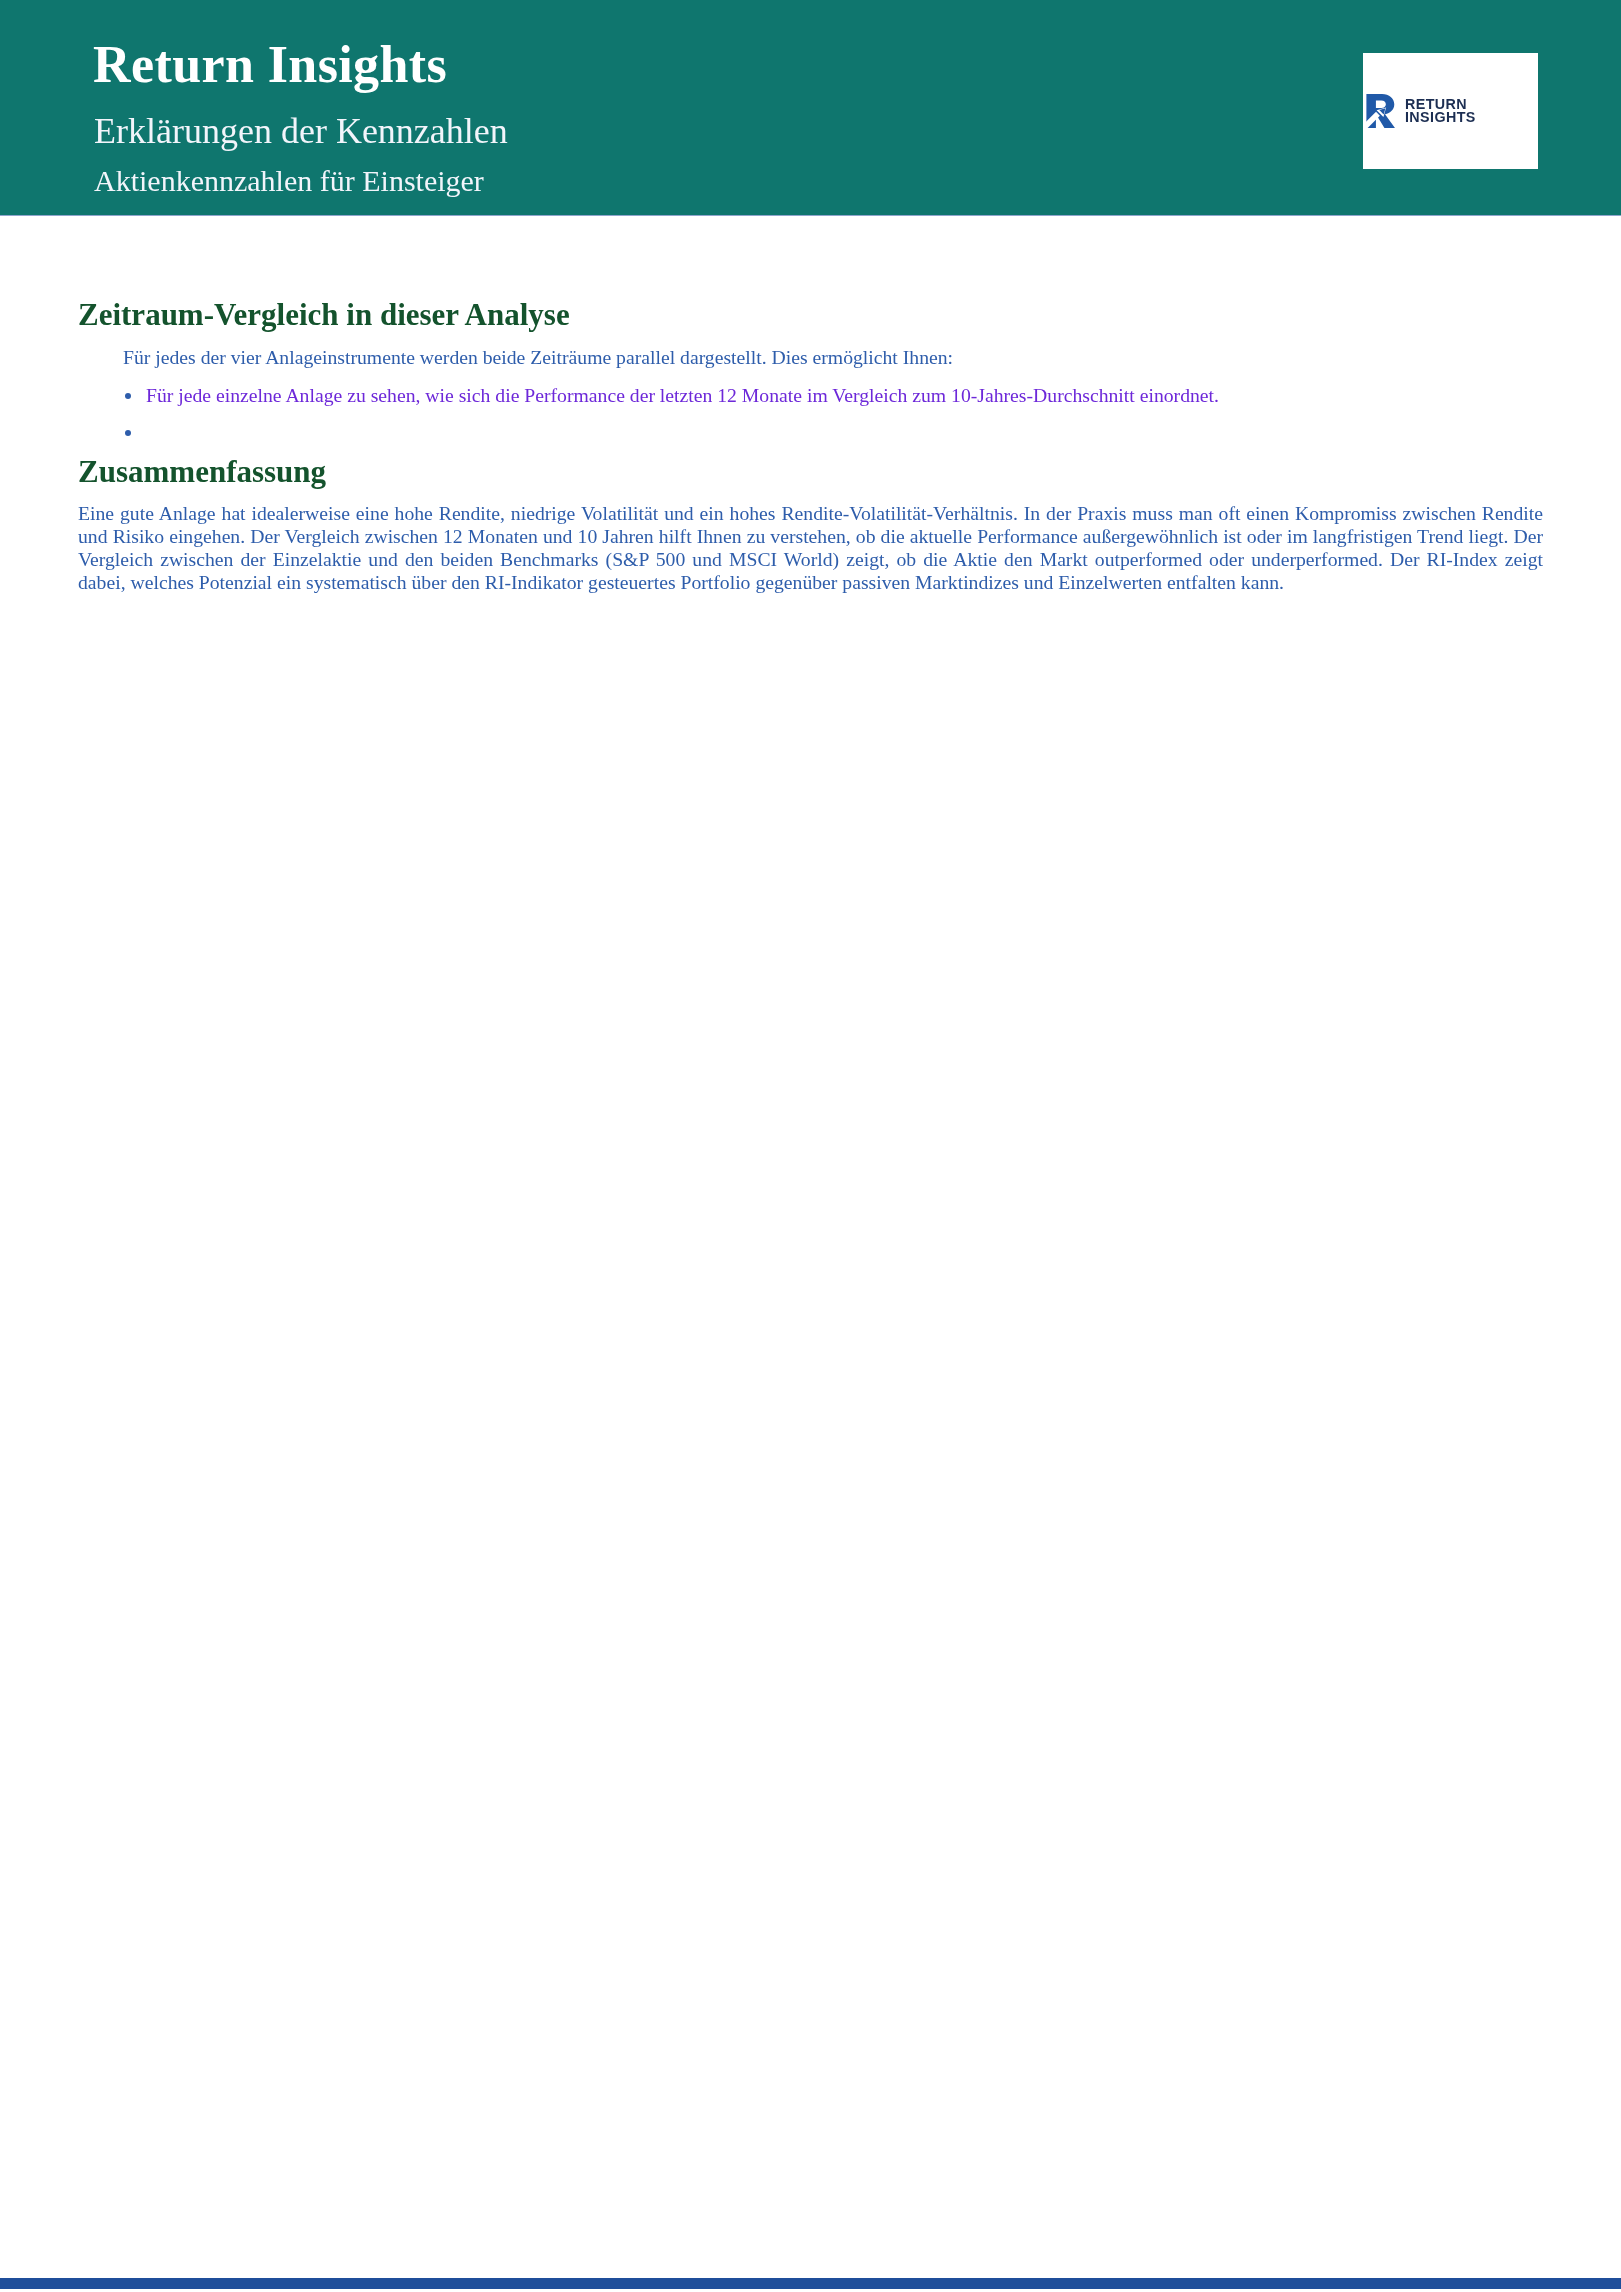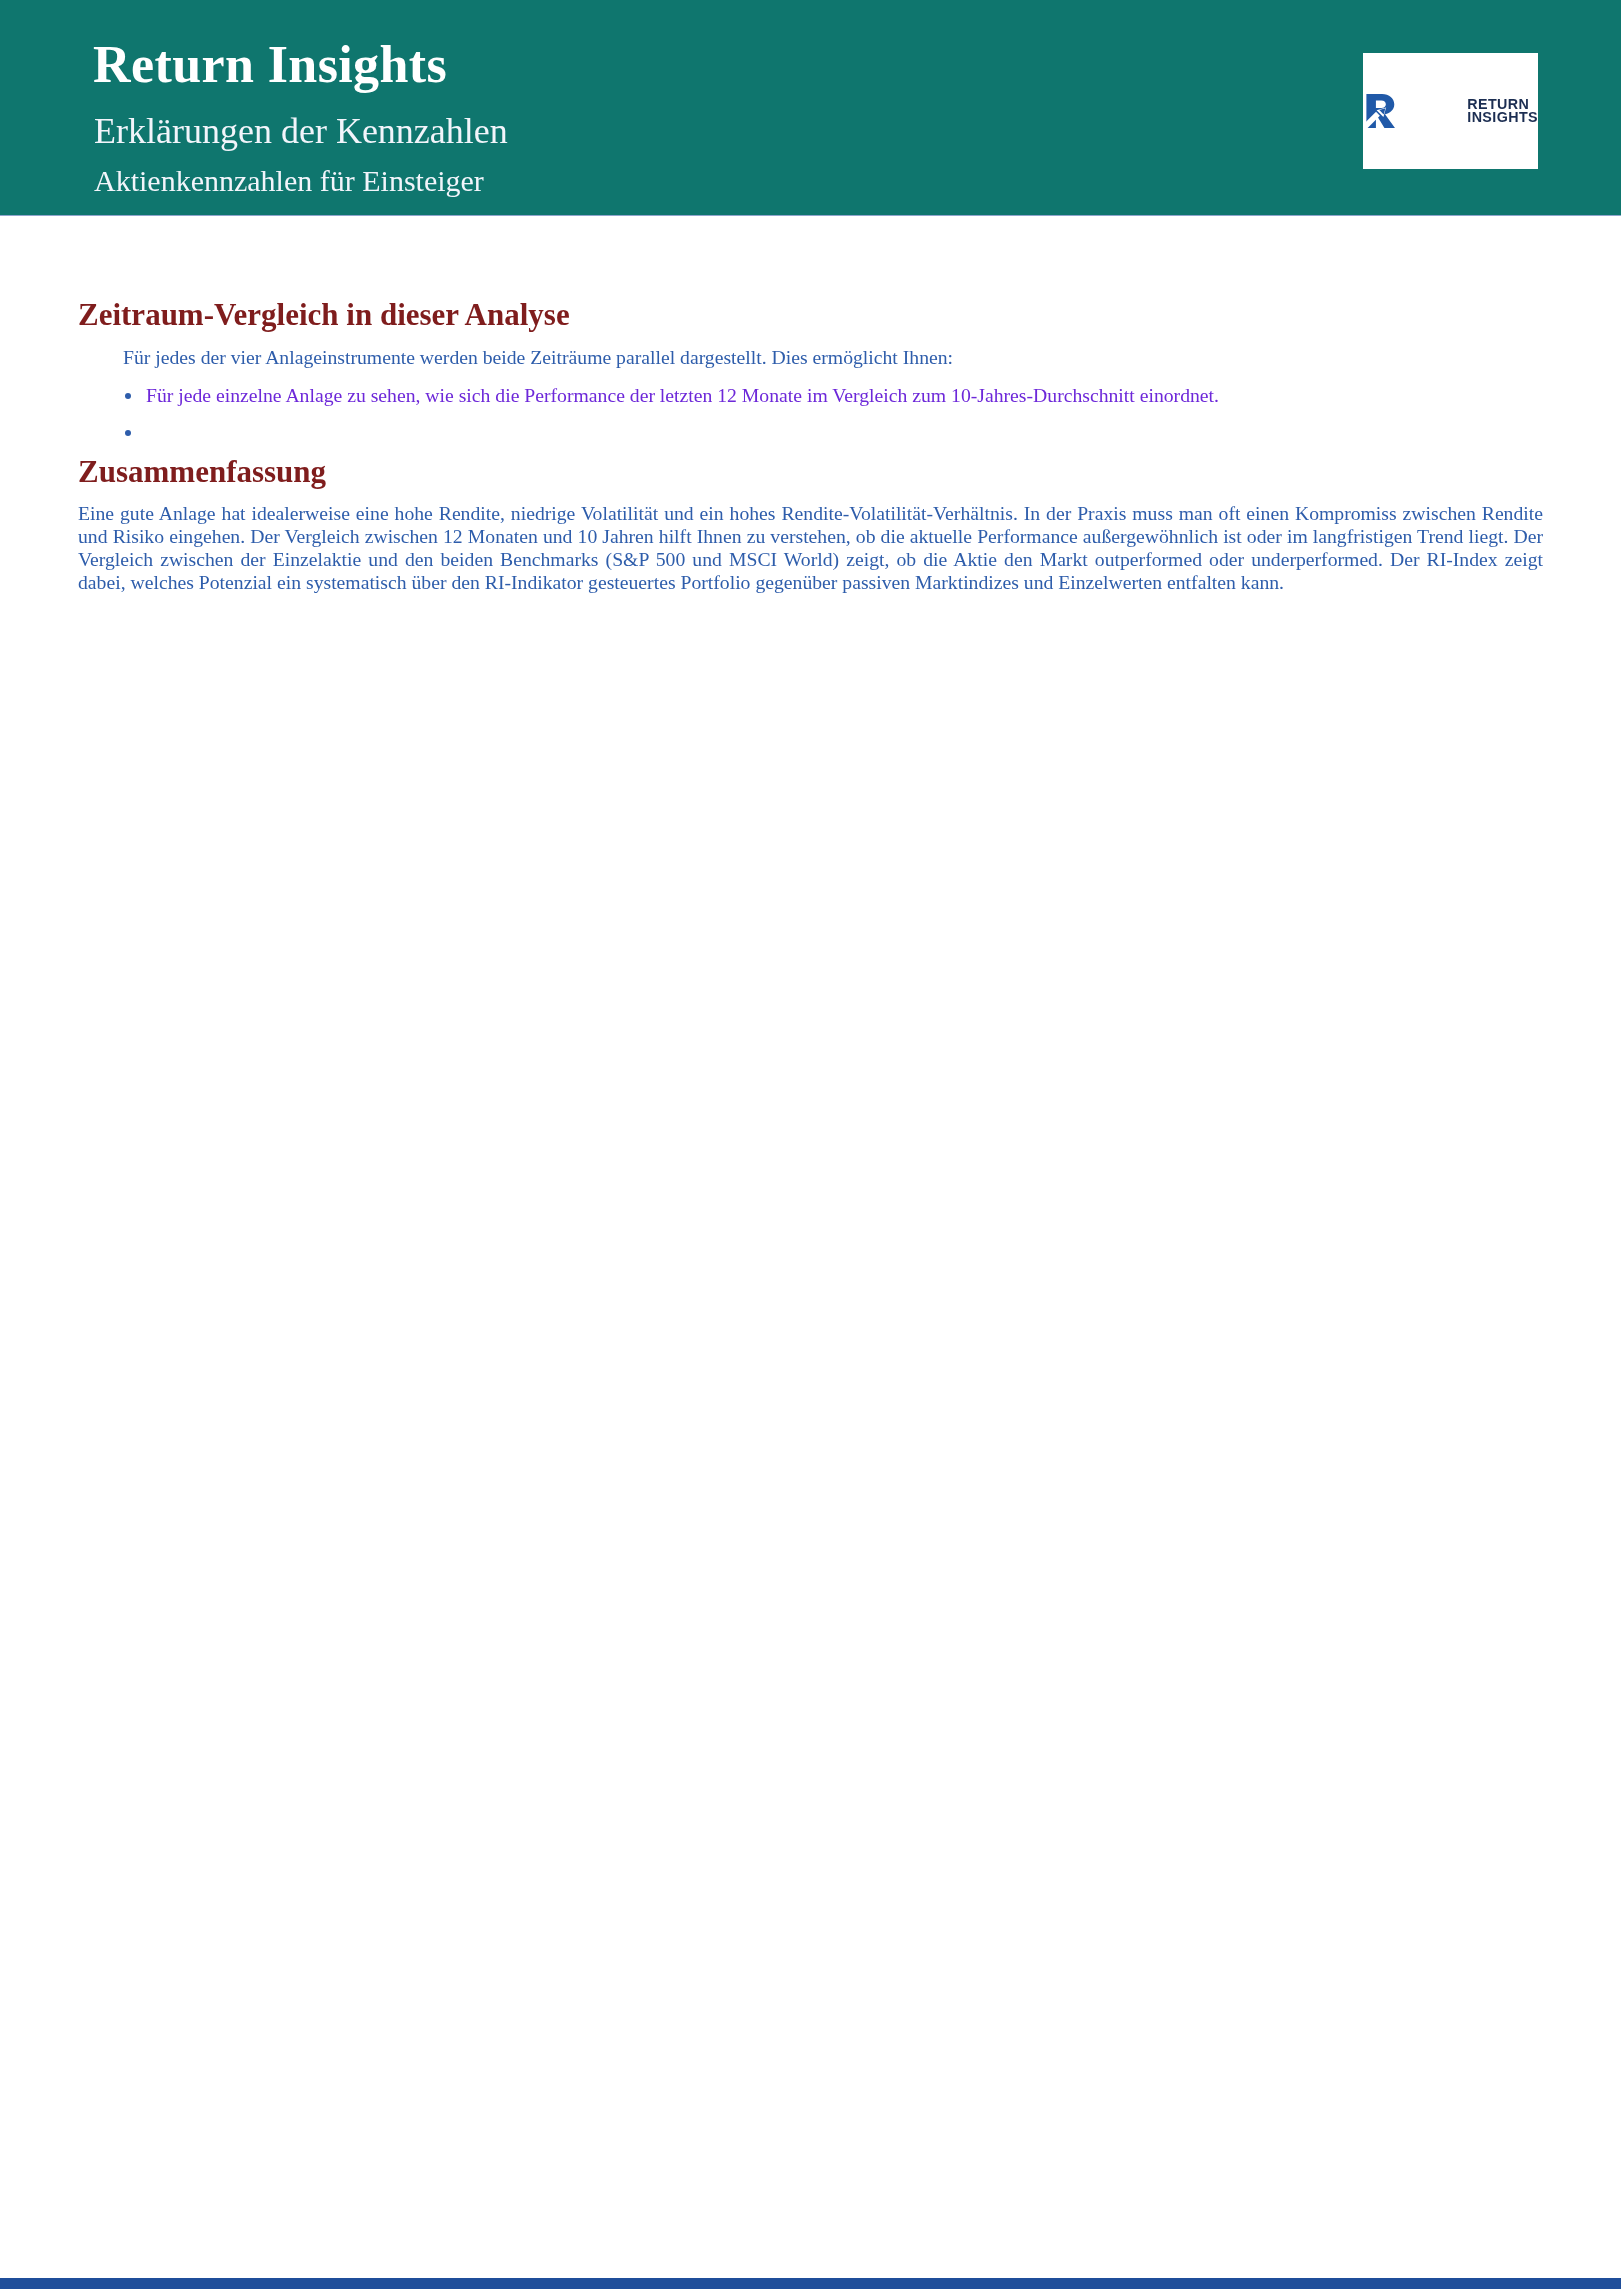--- a/index.html
+++ b/index.html
@@ -60,21 +60,21 @@
   
   .logo-card {
     position: absolute;
     left: 1363px;
     top: 53px;
     width: 175px;
     height: 116px;
     background: #ffffff;
     display: flex;
     align-items: center;
-    justify-content: space-between;
+    justify-content: flex-start;
     gap: 8px;
   }
   .logo-mark {
     width: 34px;
     height: 38px;
     flex: 0 0 auto;
   }
   .logo-text {
     font-family: "Liberation Sans", sans-serif;
     font-weight: 700;
@@ -85,21 +85,21 @@
   }
 
   
   .content {
     position: absolute;
     top: 218px;
     left: 78px;
     width: 1465px;
   }
   .section-heading {
-    color: #7f1d1d;
+    color: #14532d;
     font-size: 31px;
     font-weight: 700;
     line-height: 1.08;
     margin: 0;
   }
   .heading-1 { margin-top: 80px; }
   .heading-2 { margin-top: 48px; }
 
   .body-text {
     color: #2e5dab;

